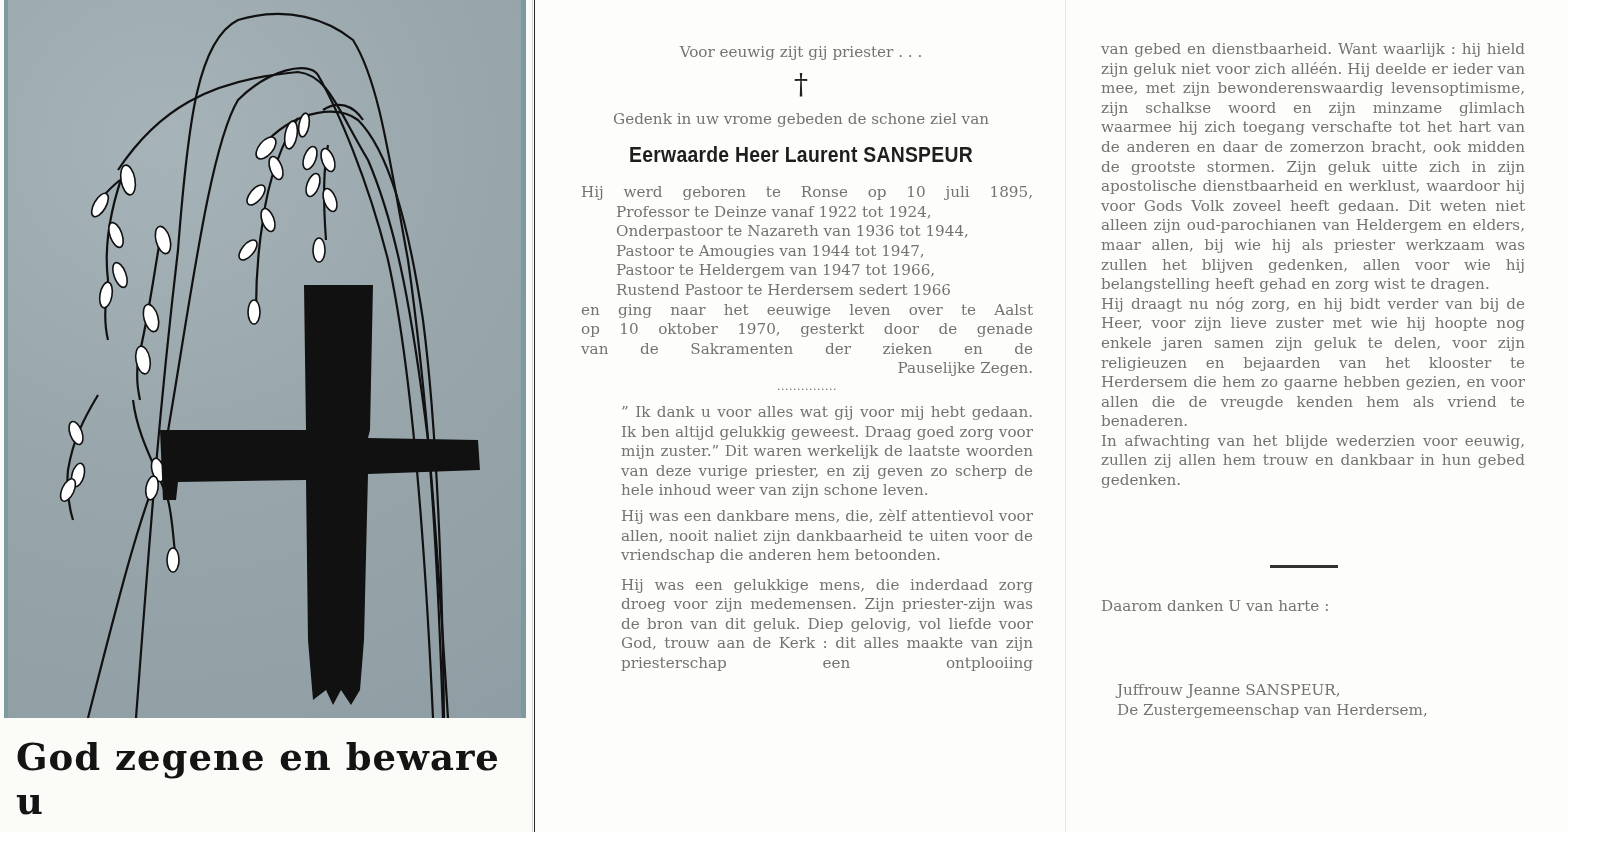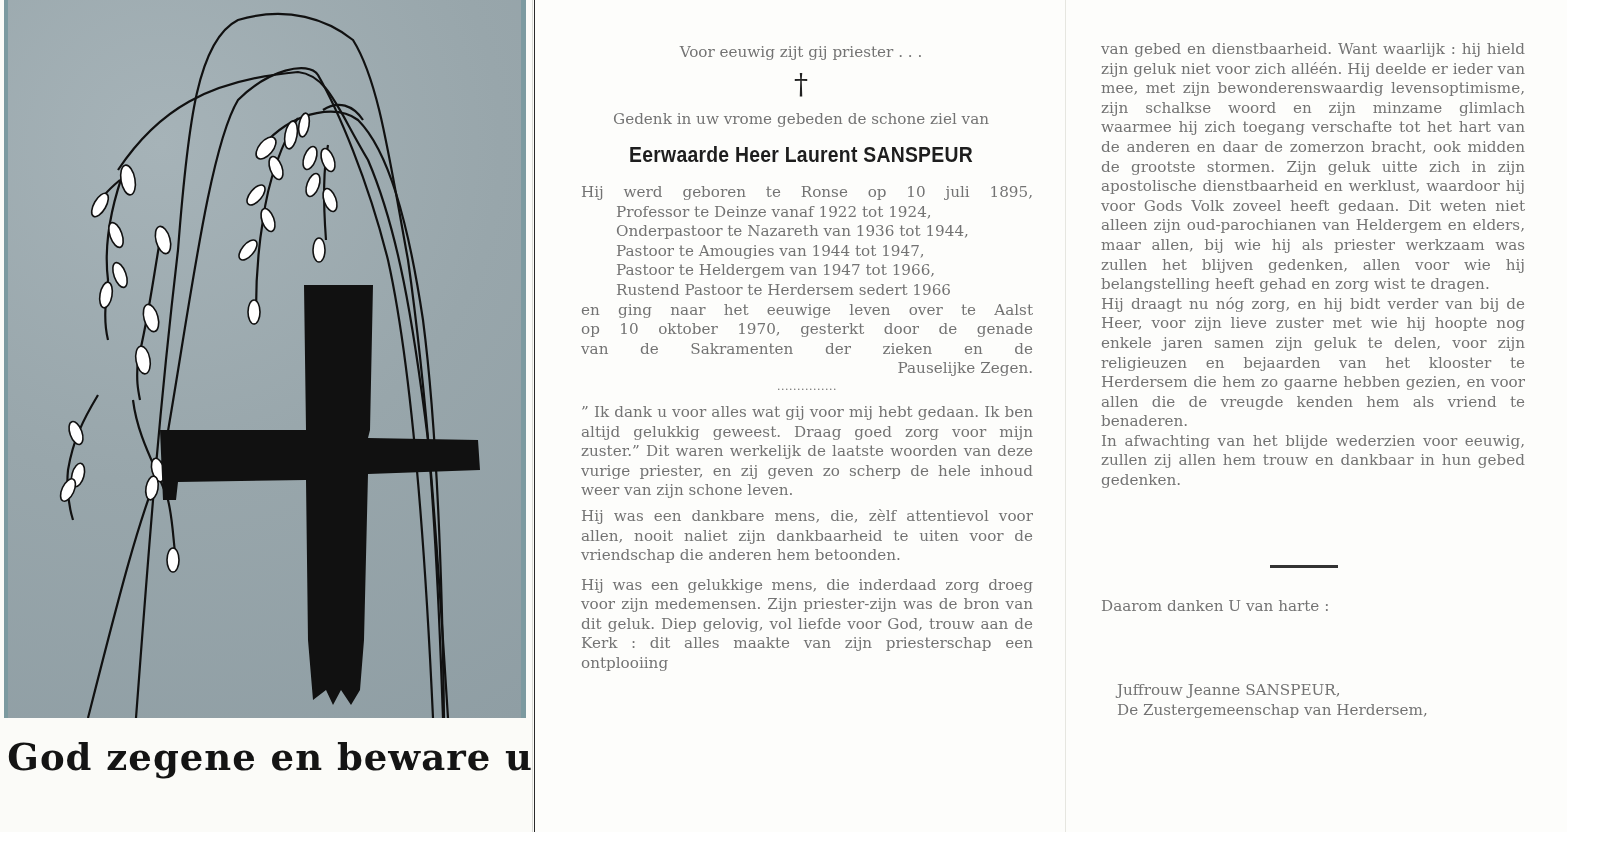--- a/index.html
+++ b/index.html
@@ -7,33 +7,33 @@
     body { position: relative; font-family: "DejaVu Serif", "Liberation Serif", serif; color: #222; }
 
     .sheet { position: absolute; left: 0; top: 0; width: 1567px; height: 832px; background: #fdfdfb; }
 
     
     .cover { position: absolute; left: 0; top: 0; width: 533px; height: 832px; background: #fbfbf8; border-right: 1px solid #d9d9d4; }
     .cover-art { position: absolute; left: 4px; top: 0; width: 522px; height: 718px; background: #9aa8ad;
       background-image: radial-gradient(circle at 30% 20%, #a6b3b8 0%, #98a6ab 50%, #8f9ea4 100%);
       border-left: 4px solid #7c9aa0; border-right: 5px solid #7c9aa0; }
     .cover-art svg { position: absolute; left: 0; top: 0; width: 100%; height: 100%; }
-    .cover-caption { position: absolute; left: 0; top: 735px; width: 533px; text-align: right;
-      font-family: "DejaVu Serif", serif; font-weight: bold; font-size: 37px; letter-spacing: 1px; color: #141414; }
+    .cover-caption { position: absolute; left: 0; top: 735px; width: 533px; text-align: left;
+      font-family: "DejaVu Serif", serif; font-weight: bold; font-size: 37px; letter-spacing: 1px; color: #141414; padding-left: 16px; }
 
     
     .middle { position: absolute; left: 534px; top: 0; width: 532px; height: 832px; border-right: 1px solid #e6e6e0; border-left: 1px solid #2a2a2a; }
     .text { font-family: "DejaVu Serif", "Liberation Serif", serif; font-size: 15.2px; line-height: 19.6px; color: #737373; }
     .m-motto { position: absolute; left: 0; width: 532px; top: 43px; text-align: center; }
     .m-cross { position: absolute; left: 0; width: 532px; top: 70px; text-align: center; font-size: 28px; line-height: 30px; color: #222; }
     .m-remember { position: absolute; left: 0; width: 532px; top: 110px; text-align: center; }
     .m-name { position: absolute; left: 0; width: 532px; top: 142px; text-align: center;
       font-family: "Liberation Sans", "DejaVu Sans", sans-serif; font-weight: bold; font-size: 22px; letter-spacing: 0.3px; color: #1e1e1e; transform: scaleX(0.88); transform-origin: center; }
     .m-body { position: absolute; left: 46px; width: 452px; top: 183px; }
-    .m-body p { text-align: justify; text-align-last: left; }
+    .m-body p { text-align: justify; text-align-last: left; margin-left: 40px; }
     .line { display: block; white-space: nowrap; }
     .indent { padding-left: 35px; }
     .justify { text-align: justify; text-align-last: justify; display: block; }
     .center { text-align: right; display: block; }
     .dots { text-align: center; display: block; font-size: 11px; line-height: 12px; letter-spacing: 0.5px; margin: 2px 0 10px; }
     .para { margin-bottom: 6px; }
 
     
     .right { position: absolute; left: 1067px; top: 0; width: 500px; height: 832px; }
     .r-body { position: absolute; left: 34px; width: 424px; top: 40px; }

